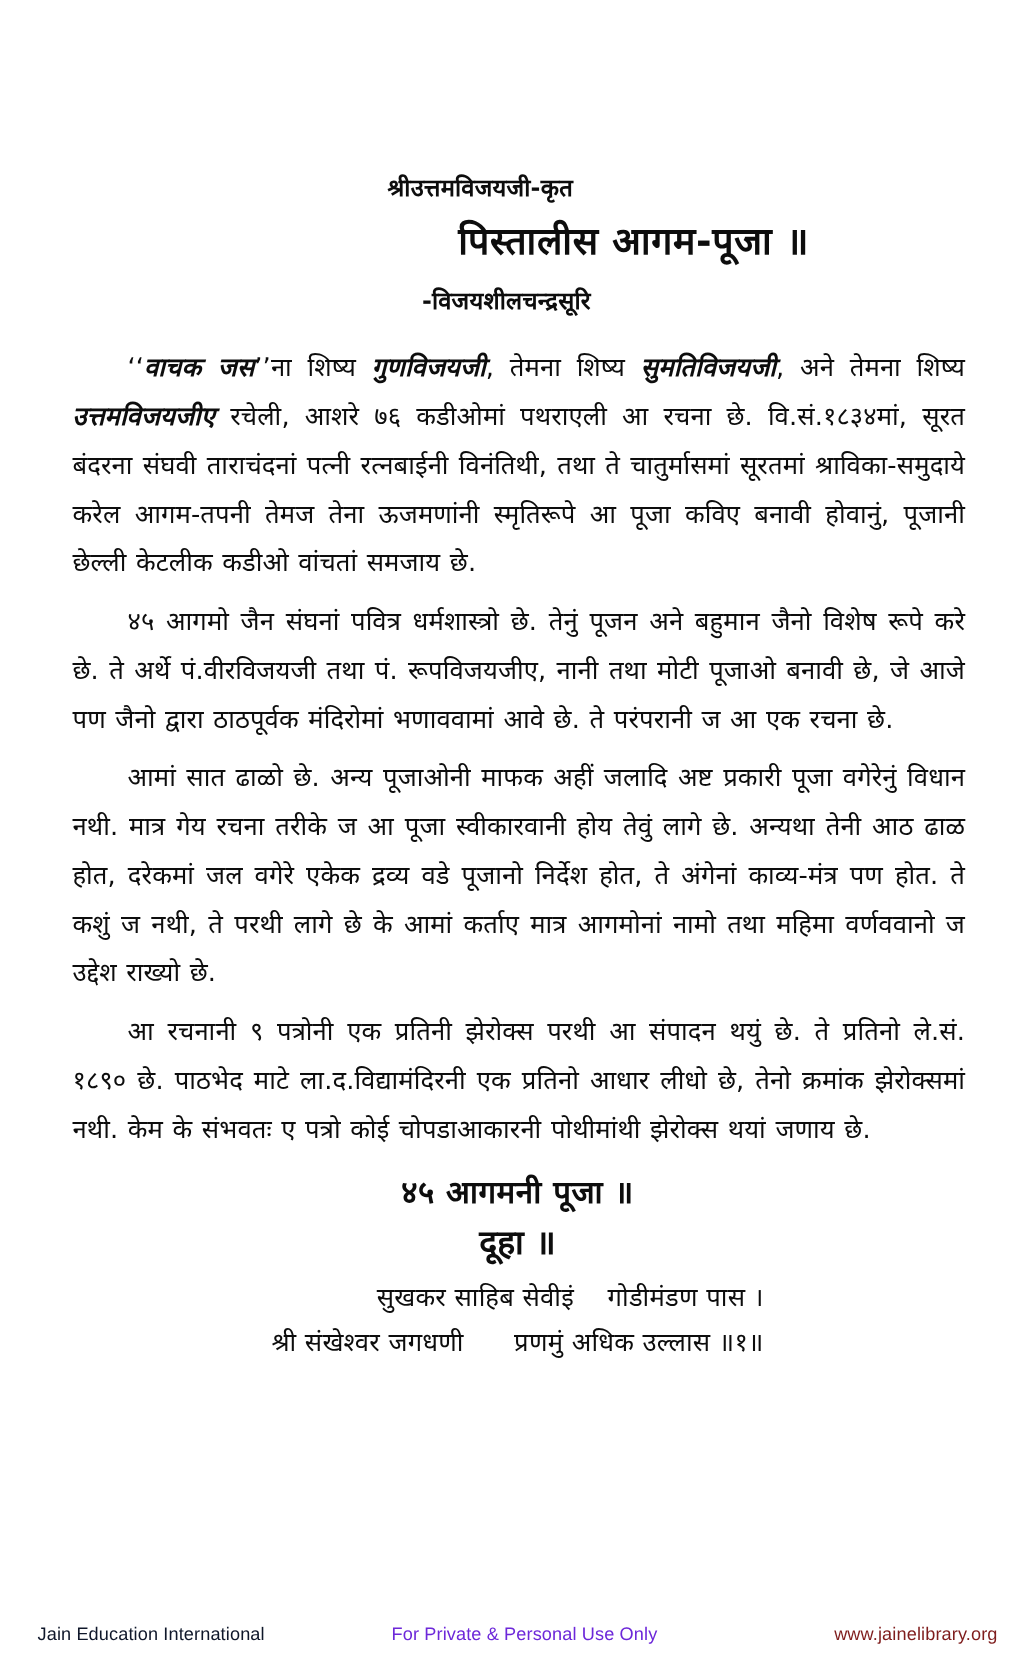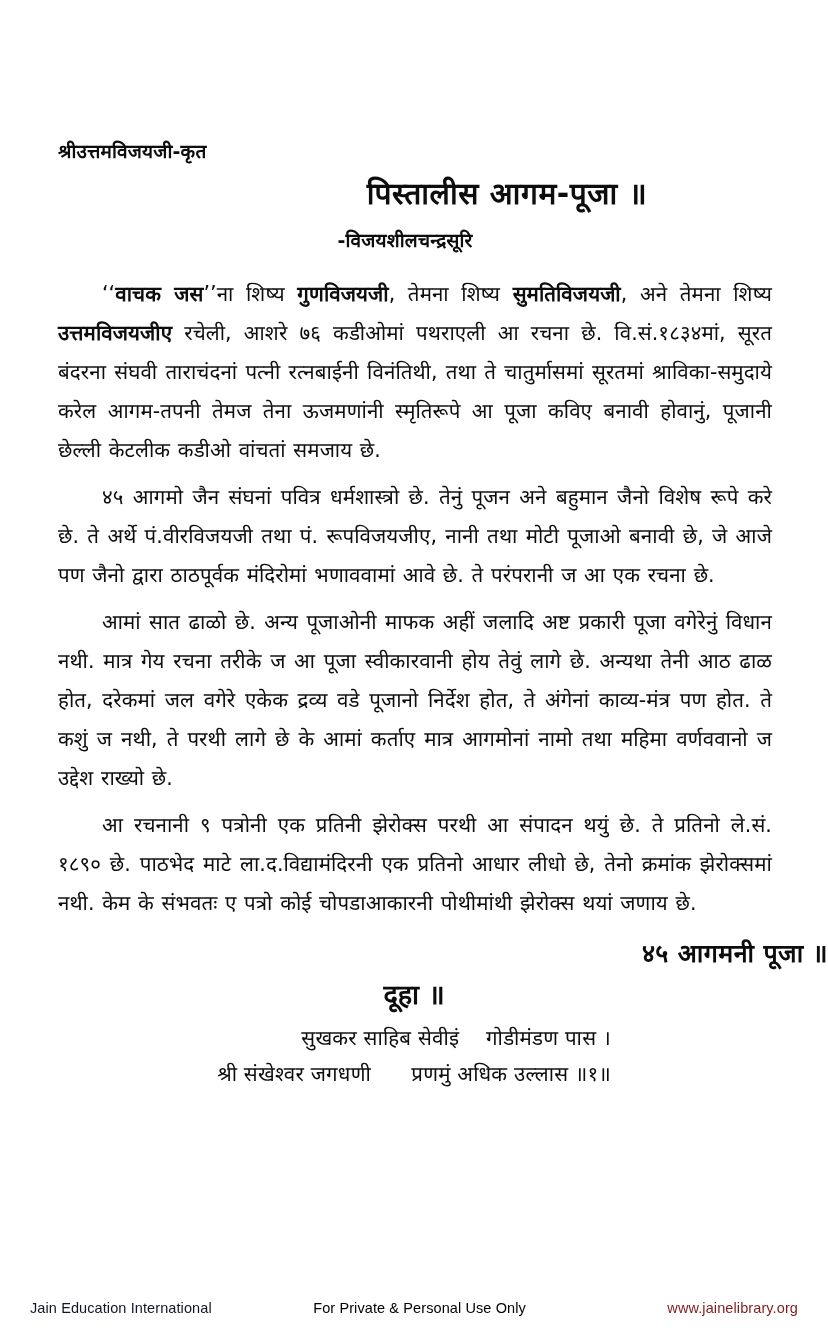--- a/index.html
+++ b/index.html
@@ -30,20 +30,21 @@
     padding: 140px 58px 0 58px;
     text-align: center;
   }
   .kruta-line {
     font-family: "DejaVu Sans", "Liberation Sans", sans-serif;
     font-weight: 700;
     font-size: 19px;
     letter-spacing: 0.2px;
     line-height: 1.25;
     text-align: left;
+    margin-left: 252px;
   }
   .main-title {
     font-family: "DejaVu Sans", "Liberation Sans", sans-serif;
     font-weight: 700;
     font-size: 30px;
     line-height: 1.3;
     margin-top: 10px;
     text-align: center;
     margin-left: 186px;
     letter-spacing: 0.5px;
@@ -67,34 +68,33 @@
     font-family: "DejaVu Sans", "Liberation Sans", sans-serif;
     font-size: 20.5px;
     line-height: 39px;
     text-align: justify;
     text-indent: 44px;
     margin: 0 0 8px 0;
     letter-spacing: 0.1px;
     word-spacing: 1px;
   }
   .para:last-child { margin-bottom: 0; }
-  .para b { font-weight: 700; }
+  .para b { font-weight: 700; font-style: italic; }
 
   
   .verse-block {
     margin-top: 14px;
     text-align: center;
     font-family: "DejaVu Sans", "Liberation Sans", sans-serif;
   }
   .verse-title {
     font-weight: 700;
     font-size: 25px;
     line-height: 1.35;
     letter-spacing: 0.4px;
-    text-align: right;
   }
   .verse-subtitle {
     font-weight: 700;
     font-size: 27px;
     margin-top: 6px;
     line-height: 1.3;
   }
   .verse-lines {
     margin-top: 8px;
     display: inline-block;
@@ -145,17 +145,17 @@
     <div class="verse-title">४५ आगमनी पूजा ॥</div>
     <div class="verse-subtitle">दूहा ॥</div>
     <div class="verse-lines">
       <div class="verse-line">सुखकर साहिब सेवीइं    गोडीमंडण पास ।</div>
       <div class="verse-line">श्री संखेश्वर जगधणी      प्रणमुं अधिक उल्लास ॥१॥</div>
     </div>
   </div>
 
   <div class="footer">
     <span class="footer-left" style="color: #0f172a;">Jain Education International</span>
-    <span class="footer-center" style="color: #000000;">For Private &amp; Personal Use Only</span>
+    <span class="footer-center" style="color: #6d28d9;">For Private &amp; Personal Use Only</span>
     <span class="footer-right" style="color: #7f1d1d;">www.jainelibrary.org</span>
   </div>
 
 </div>
 
 </body></html>

